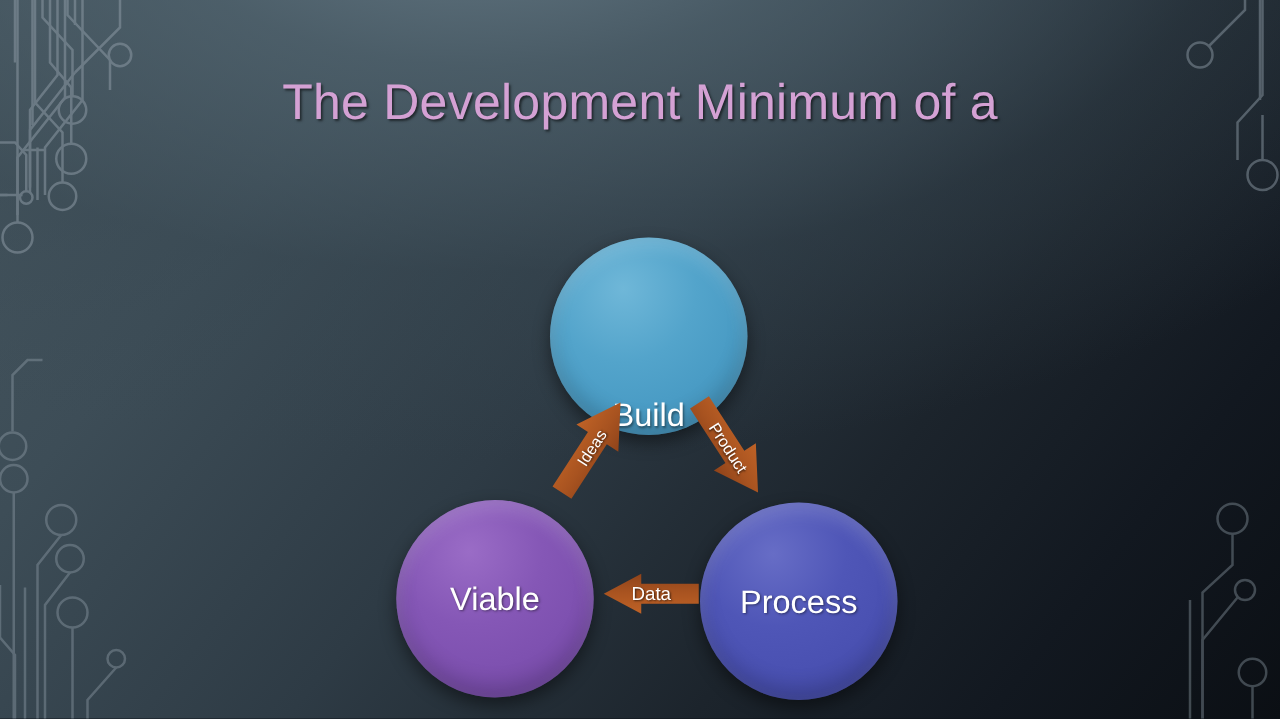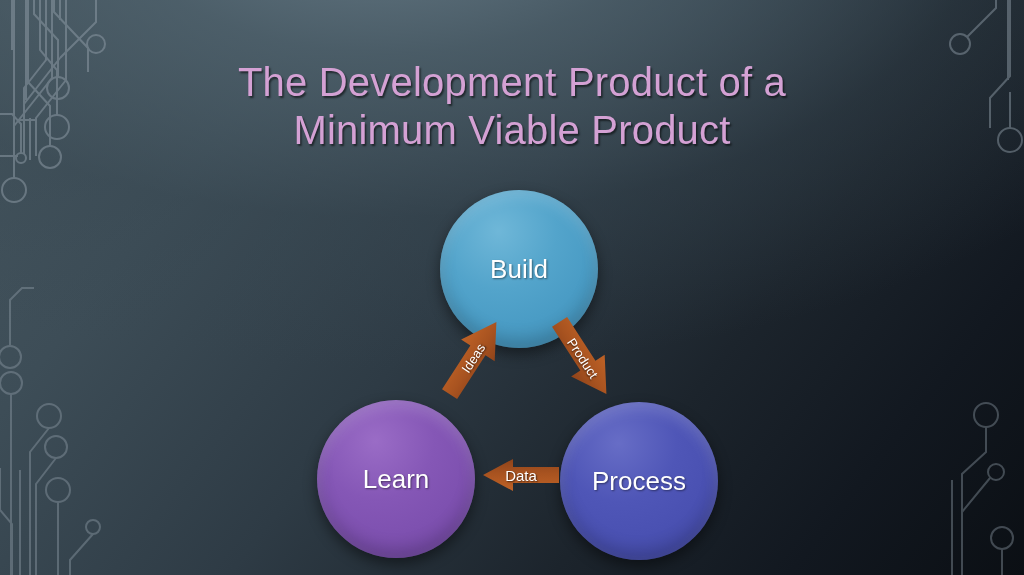--- a/index.html
+++ b/index.html
@@ -67,20 +67,21 @@
   }
   .node .label {
     font-size: 26px;
     color: #ffffff;
     text-shadow: 1px 1px 2px rgba(0,0,0,0.45);
     pointer-events: none;
   }
   #node-build {
     left: 440px; top: 190px; width: 158px; height: 158px;
     background: radial-gradient(circle at 37% 26%, #6fb7d8 0%, #53a4cb 38%, #4a9cc5 62%, #3f8cb4 100%);
+    align-items: flex-end;
   }
   #node-learn {
     left: 317px; top: 400px; width: 158px; height: 158px;
     background: radial-gradient(circle at 37% 26%, #9a6cc6 0%, #8557b6 38%, #7e51b0 62%, #6f45a0 100%);
   }
   #node-measure {
     left: 560px; top: 402px; width: 158px; height: 158px;
     background: radial-gradient(circle at 37% 26%, #676dc6 0%, #4f56b7 38%, #4a51b2 62%, #3f469f 100%);
   }
 
@@ -179,32 +180,31 @@
         <circle cx="996" cy="472" r="8"></circle>
         <path d="M990 478 L962 512 L962 585"></path>
         <circle cx="1002" cy="538" r="11"></circle>
         <path d="M1002 549 L1002 585"></path>
         <path d="M952 480 L952 585"></path>
       </g>
     </svg>
   </div>
 
   <div id="title-block">
-    <div class="tline">The Development Product of a</div>
-    <div class="tline">Minimum Viable Product</div>
+    <div class="tline">The Development Minimum of a</div>
   </div>
 
   <div id="diagram">
 
     <div class="node" id="node-build">
       <span class="label">Build</span>
     </div>
 
     <div class="node" id="node-learn">
-      <span class="label">Learn</span>
+      <span class="label">Viable</span>
     </div>
 
     <div class="node" id="node-measure">
       <span class="label">Process</span>
     </div>
 
     <div class="arrow" id="arrow-ideas">
       <svg width="86" height="40" viewBox="0 0 86 40">
         <defs>
           <linearGradient id="ag1" x1="0" y1="0" x2="0" y2="1">

